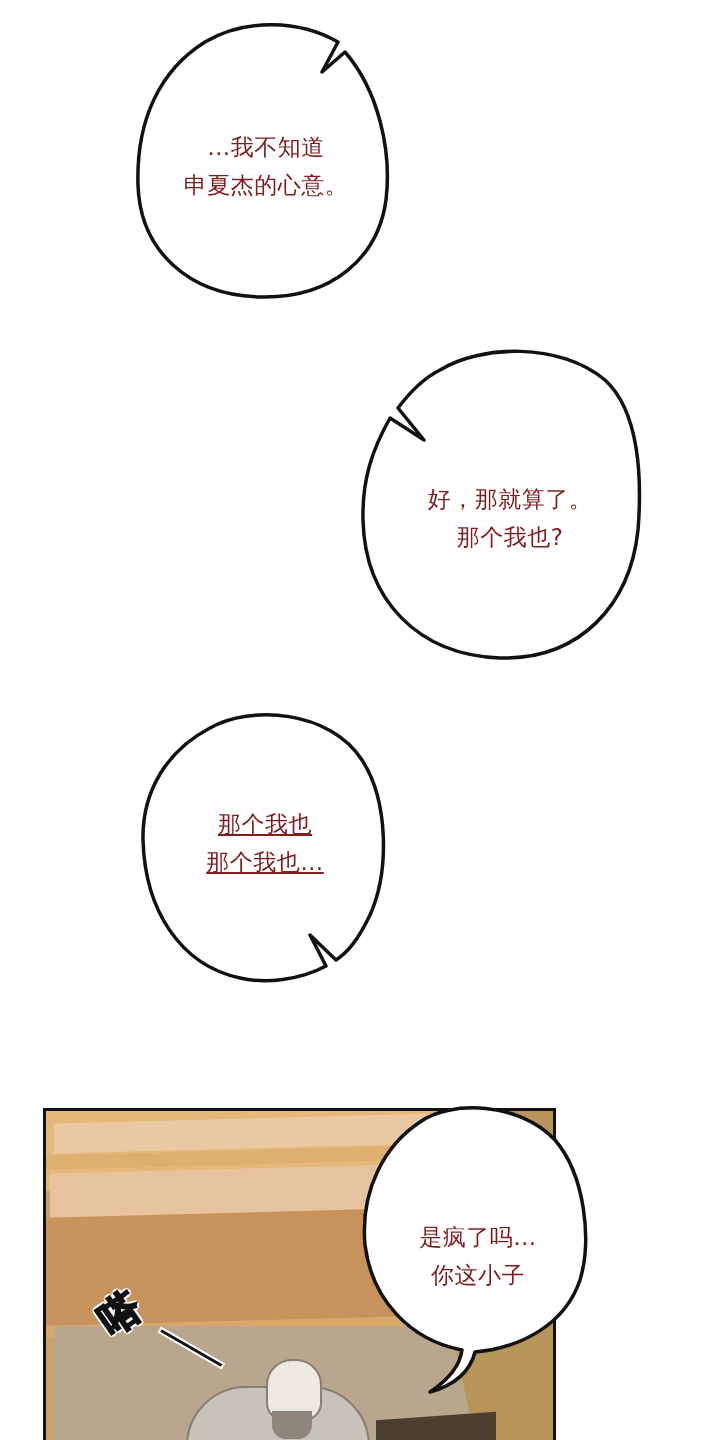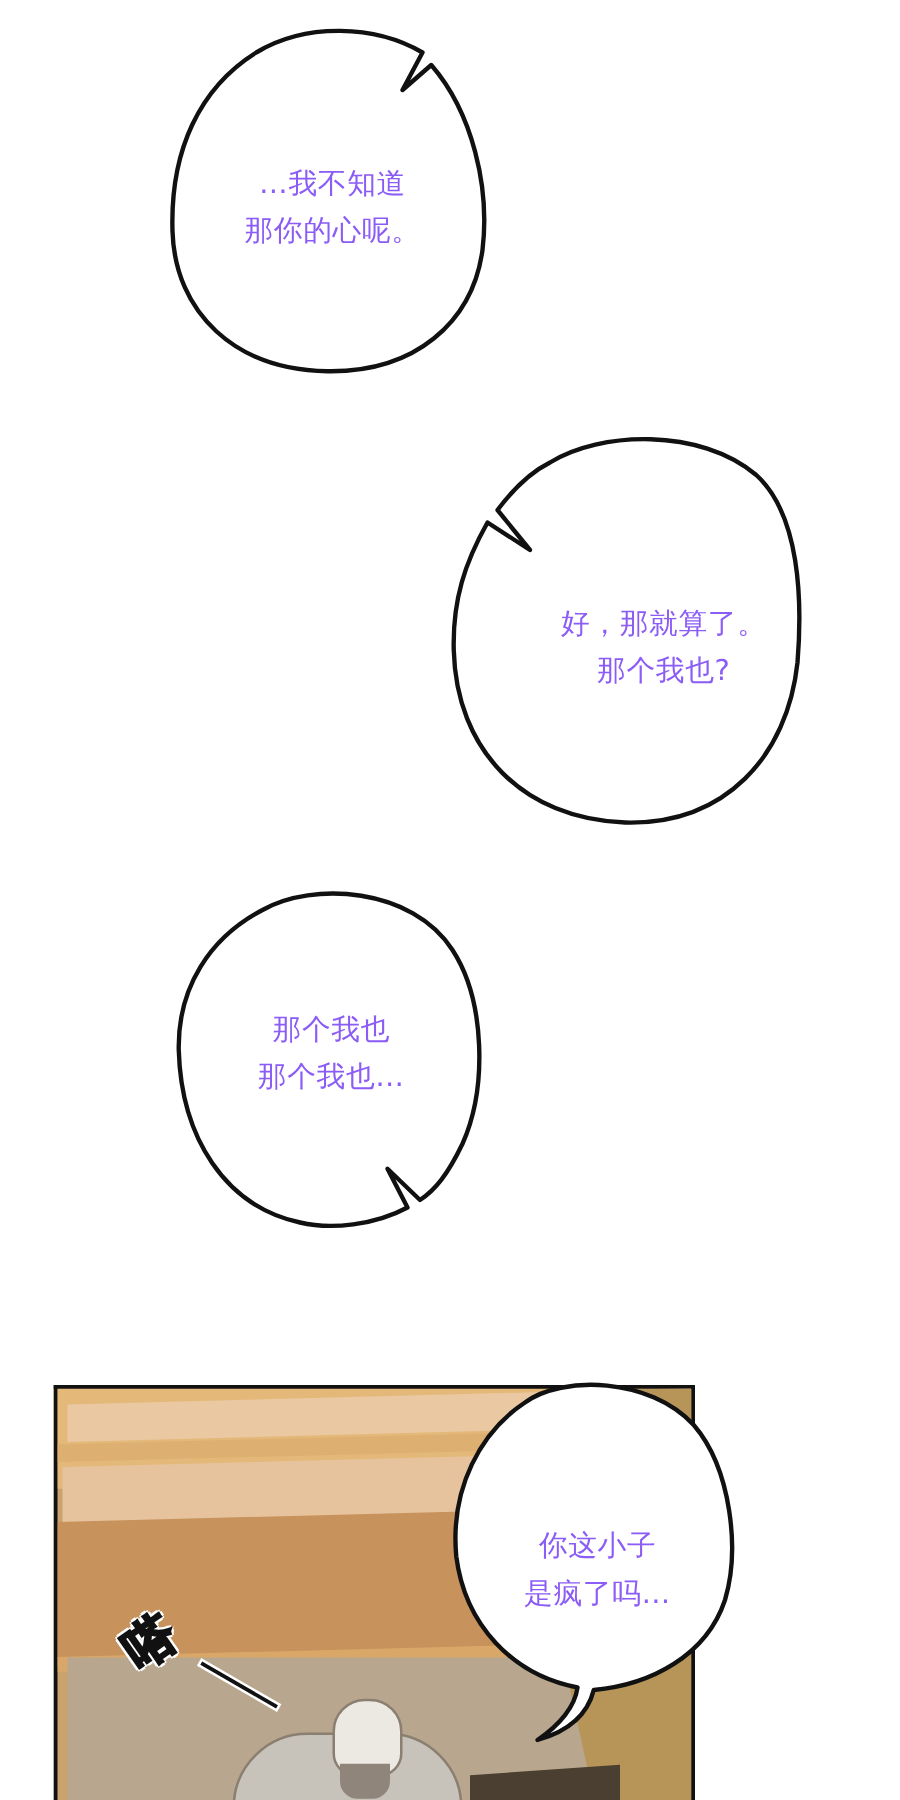--- a/index.html
+++ b/index.html
@@ -1,19 +1,19 @@
 <!DOCTYPE html>
 <html><head>
 <meta charset="utf-8">
 <style>
   html, body { margin: 0; padding: 0; background: #ffffff; }
   body { width: 720px; height: 1440px; position: relative; overflow: hidden;
          font-family: "DejaVu Sans", "Liberation Sans", sans-serif; }
   .bubble-svg { position: absolute; left: 0; top: 0; width: 720px; height: 1440px; pointer-events: none; }
-  .bubble-text { position: absolute; text-align: center; color: #8b5cf6; font-size: 23px; line-height: 38px;
+  .bubble-text { position: absolute; text-align: center; color: #7f1d1d; font-size: 23px; line-height: 38px;
                  letter-spacing: 0.5px; white-space: nowrap; }
   .panel { position: absolute; left: 43px; top: 1108px; width: 513px; height: 340px;
            border: 3px solid #111; border-bottom: none; box-sizing: border-box; overflow: hidden;
            background: #c9a26e; }
   .stripe { position: absolute; left: 0; right: 0; }
   .sfx { position: absolute; font-size: 40px; font-weight: bold; color: #111;
          -webkit-text-stroke: 2px #111;
          text-shadow: 0 0 3px #fff, 2px 2px 0 #fff, -2px -2px 0 #fff, 2px -2px 0 #fff, -2px 2px 0 #fff,
                       3px 0 0 #fff, -3px 0 0 #fff, 0 3px 0 #fff, 0 -3px 0 #fff; }
 </style>
@@ -41,27 +41,27 @@
            C 388 800, 390 870, 370 915
            C 358 940, 348 952, 336 960
            L 310 935 L 326 966
            C 300 980, 265 984, 240 978
            C 180 965, 145 910, 143 840
            C 142 790, 168 750, 210 728 Z" fill="#ffffff" stroke="#111" stroke-width="3.5" stroke-linejoin="round"></path>
 </svg>
 
 <div class="bubble-text" style="left:166px; top:128px; width:200px;">
   <div>…我不知道</div>
-  <div>那你的心呢。</div>
+  <div>申夏杰的心意。</div>
 </div>
-<div class="bubble-text" style="left:421px; top:480px; width:220px;">
+<div class="bubble-text" style="left:400px; top:480px; width:220px;">
   <div>好，那就算了。</div>
   <div>那个我也?</div>
 </div>
-<div class="bubble-text" style="left:160px; top:805px; width:210px;">
+<div class="bubble-text" style="left:160px; top:805px; width:210px;text-decoration:underline;">
   <div>那个我也</div>
   <div>那个我也…</div>
 </div>
 
 <div class="panel">
 
   <div class="stripe" style="top:0; height:80px; background:#e3b878;"></div>
   <div class="stripe" style="top:6px; height:30px; left:8px; background:#e9c8a2; transform:skewY(-1.5deg);"></div>
   <div class="stripe" style="top:38px; height:14px; background:#ddb071; transform:skewY(-1.5deg);"></div>
   <div class="stripe" style="top:56px; height:50px; left:4px; background:#e6c39c; transform:skewY(-1.5deg);"></div>
@@ -89,15 +89,15 @@
 <svg class="bubble-svg" viewBox="0 0 720 1440">
   <path d="M 420 1122 C 450 1100, 520 1102, 555 1140
            C 585 1175, 592 1240, 580 1280
            C 565 1325, 520 1348, 475 1352
            C 470 1372, 455 1385, 430 1392
            C 448 1380, 460 1365, 462 1350
            C 410 1340, 372 1300, 365 1245
            C 360 1190, 385 1145, 420 1122 Z" fill="#ffffff" stroke="#111" stroke-width="3.5" stroke-linejoin="round"></path>
 </svg>
 <div class="bubble-text" style="left:378px; top:1218px; width:200px;">
+  <div>是疯了吗…</div>
   <div>你这小子</div>
-  <div>是疯了吗…</div>
 </div>
 
 </body></html>

